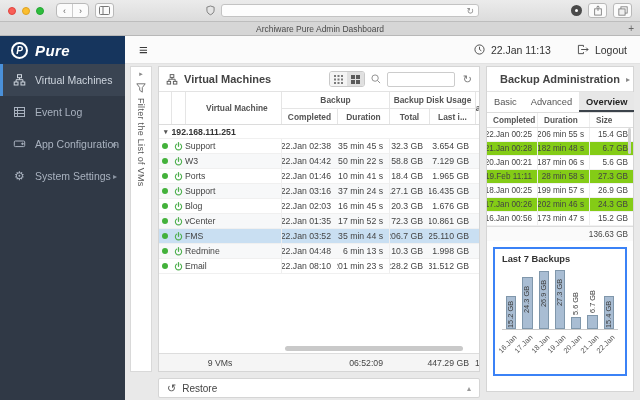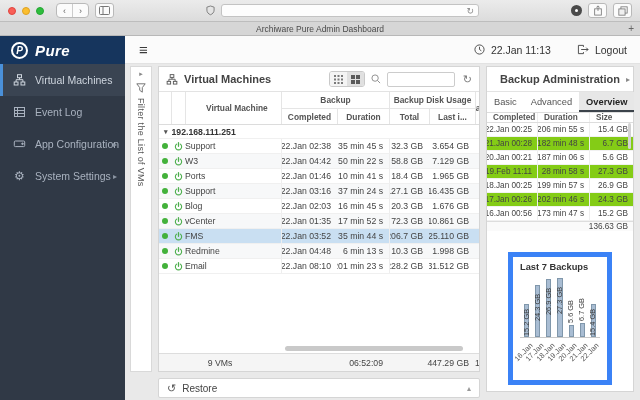--- a/index.html
+++ b/index.html
@@ -104,21 +104,21 @@
   .rhc:first-child{border-left:none}
   .rrow{height:13px;color:#444;border-bottom:1px solid #f1f1f1;}
   .rrow.alt{background:#84cc16;}
   .rc{display:flex;align-items:center;justify-content:flex-end;padding-right:5px;border-left:1px solid #eee;
     overflow:hidden;white-space:nowrap;}
   .rc:first-child{border-left:none}
   .rfoot{height:14px;display:flex;align-items:center;justify-content:flex-end;padding-right:5px;background:#fafafa;
     border-top:1px solid #ddd;font-size:8.2px;color:#444;}
   .vthumb{position:absolute;right:2px;top:48px;width:3px;height:26px;background:#d2d2d2;border-radius:2px;}
   
-  .chartbox{margin:21px;border:5px solid #3b82f6;height:118px;padding:5px 7px 14px;box-sizing:content-box;position:relative;}
+  .chartbox{margin:6px;border:2px solid #3b82f6;height:118px;padding:5px 7px 2px;box-sizing:content-box;position:relative;}
   .chart-title{font-size:9.3px;font-weight:bold;color:#333;}
   .plot{display:flex;align-items:flex-end;gap:4px;height:60px;margin-top:5px;border-bottom:1px solid #c9c9c9;padding:0 3px;}
   .bcol{flex:1;position:relative;height:100%;}
   .bar{position:absolute;bottom:0;left:1px;right:1px;background:#a9bdd3;border:1px solid #8097ab;box-sizing:border-box;}
   .blabel{position:absolute;left:calc(50% + 4px);white-space:nowrap;font-size:7.4px;color:#3c3c3c;
     transform:rotate(-90deg);transform-origin:bottom left;}
   .xrow{display:flex;gap:4px;padding:0 3px;height:28px;}
   .xcell{flex:1;position:relative;}
   .xlabel{position:absolute;top:3px;left:50%;margin-left:-21px;white-space:nowrap;font-size:7.4px;color:#555;
     transform:rotate(-45deg);transform-origin:top right;}

